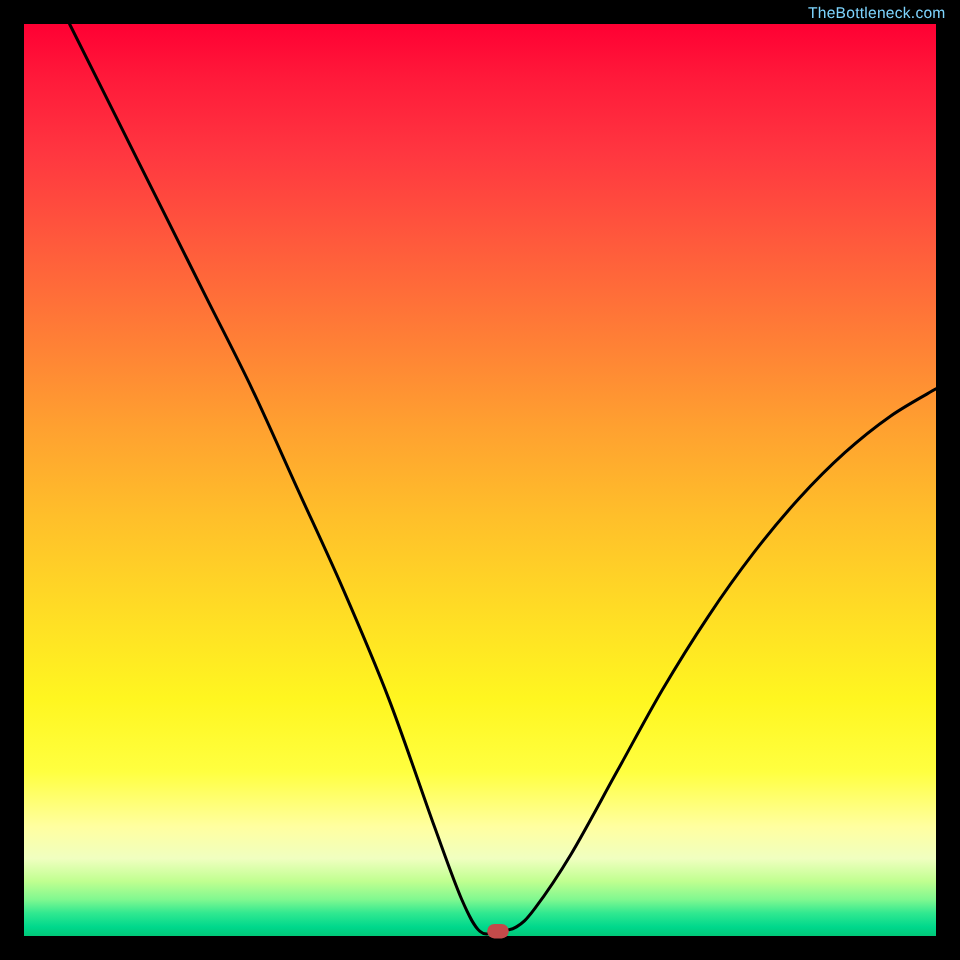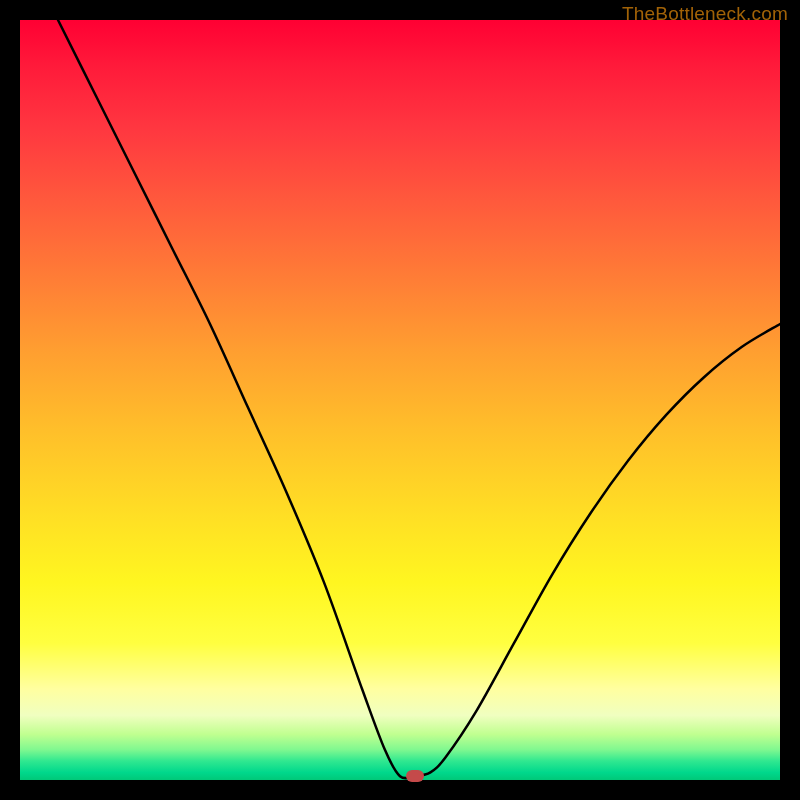--- a/index.html
+++ b/index.html
@@ -57,22 +57,22 @@
     height: 12px;
     border-radius: 6px;
     background: #c44a4a;
     transform: translate(-50%, -50%);
   }
   .watermark {
     position: absolute;
     top: 3px;
     right: 12px;
     font-family: Arial, Helvetica, sans-serif;
-    font-size: 19px;
-    color: #a16207;
+    font-size: 13px;
+    color: #7dd3fc;
     font-weight: 500;
     letter-spacing: 0.2px;
     user-select: none;
   }
 </style>
 </head>
 <body>
 
 <div class="frame">
 

